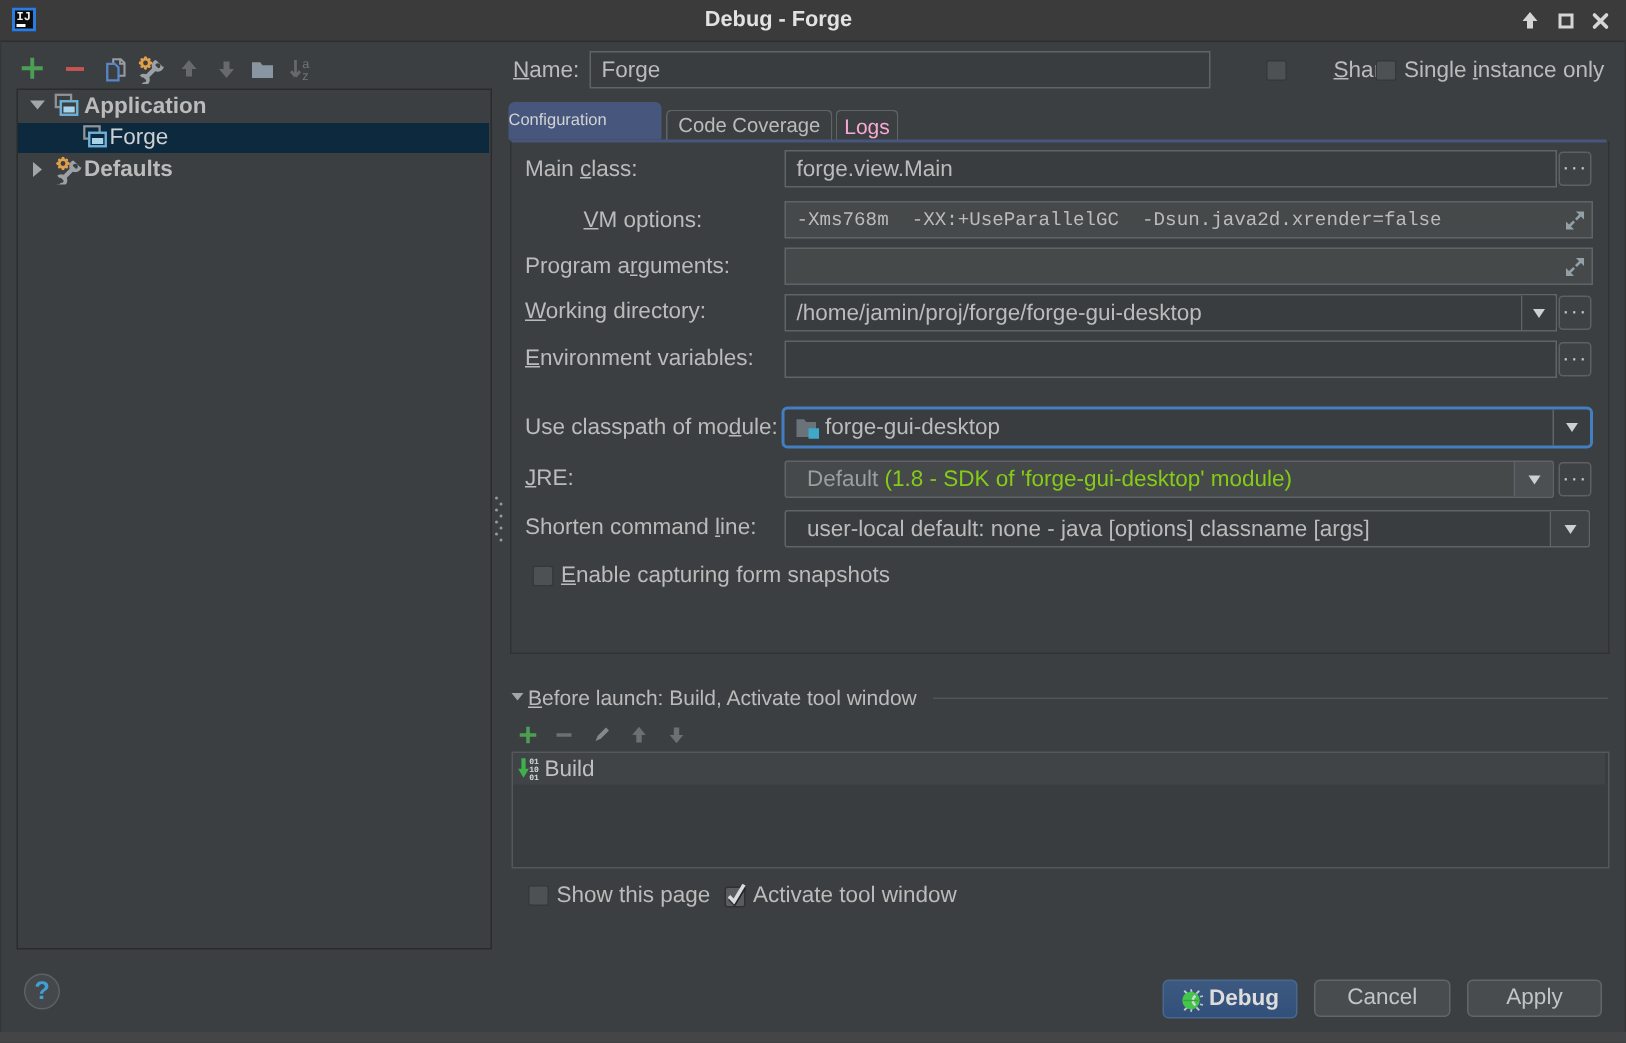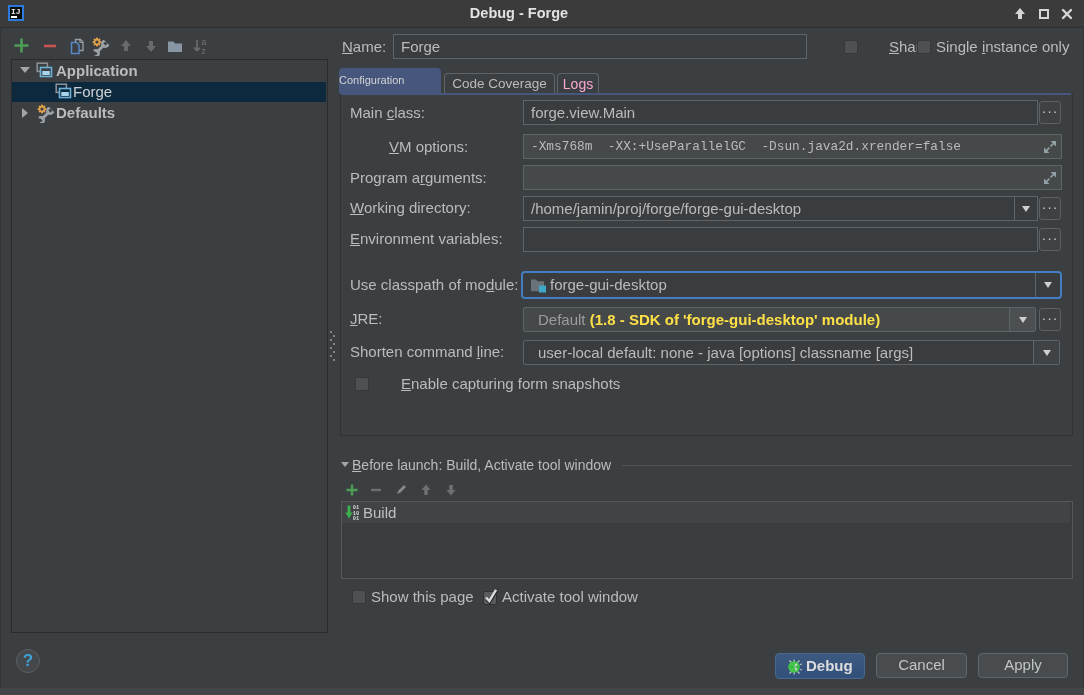--- a/index.html
+++ b/index.html
@@ -209,35 +209,35 @@
       <path d="M1 2.5 h5 l1.5 1.8 H14 v10 H1 Z" fill="#6a737a"></path>
       <rect x="9" y="8.5" width="7" height="7" fill="#3fa7c7"></rect>
     </svg>
     <div class="abs" style="left:27px;top:0;height:24px;line-height:24px;color:#bbbbbb;">forge-gui-desktop</div>
     <div class="abs" style="right:24px;top:0;width:1px;height:24px;background:#5f6468;"></div>
     <div class="abs combo-arrow" style="right:8px;top:9px;"></div>
   </div>
 
   <div class="abs" style="left:350px;top:307px;height:24px;line-height:24px;"><u>J</u>RE:</div>
   <div class="abs lfield" style="left:523px;top:307px;width:511px;height:23px;border-radius:2px;">
-    <span class="ftext" style="line-height:23px;color:#9b9ea1;padding-left:14px;">Default <span style="color:#fde047;font-weight:bold;">(1.8 - SDK of 'forge-gui-desktop' module)</span></span>
+    <span class="ftext" style="line-height:23px;color:#9b9ea1;padding-left:14px;">Default <span style="color:#84cc16;">(1.8 - SDK of 'forge-gui-desktop' module)</span></span>
     <div class="abs" style="right:0;top:0;width:25px;height:23px;border-left:1px solid #5f6468;background:#4c5053;border-radius:0 2px 2px 0;"></div>
     <div class="abs combo-arrow" style="right:8px;top:9px;"></div>
   </div>
   <div class="abs dots" style="left:1039px;top:308px;">···</div>
 
   <div class="abs" style="left:350px;top:340px;height:24px;line-height:24px;">Shorten command <u>l</u>ine:</div>
   <div class="abs field" style="left:523px;top:340px;width:535px;height:23px;border-radius:2px;">
     <span class="ftext" style="line-height:23px;padding-left:14px;">user-local default: none - java [options] classname [args]</span>
     <div class="abs" style="right:0;top:0;width:25px;height:23px;border-left:1px solid #5f6468;background:#404346;border-radius:0 2px 2px 0;"></div>
     <div class="abs combo-arrow" style="right:8px;top:9px;"></div>
   </div>
 
   <div class="abs cbox" style="left:355px;top:377px;"></div>
-  <div class="abs" style="left:374px;top:372px;height:23px;line-height:23px;margin-left:27px;"><u>E</u>nable capturing form snapshots</div>
+  <div class="abs" style="left:374px;top:372px;height:23px;line-height:23px;"><u>E</u>nable capturing form snapshots</div>
 
   <div class="abs" style="left:341px;top:462px;width:0;height:0;border-left:4px solid transparent;border-right:4px solid transparent;border-top:5px solid #a3a6a8;"></div>
   <div class="abs" style="left:352px;top:455px;height:20px;line-height:20px;font-size:14px;"><u>B</u>efore launch: Build, Activate tool window</div>
   <div class="abs" style="left:622px;top:465px;width:450px;height:1px;background:#515558;"></div>
 
   <svg class="abs" style="left:345px;top:483px" width="14" height="14" viewBox="0 0 14 14">
     <path d="M7 1.5 V12.5 M1.5 7 H12.5" stroke="#4d9e55" stroke-width="2.4"></path>
   </svg>
   <svg class="abs" style="left:369px;top:483px" width="14" height="14" viewBox="0 0 14 14">
     <path d="M2 7 H12" stroke="#6d7072" stroke-width="2.4"></path>

